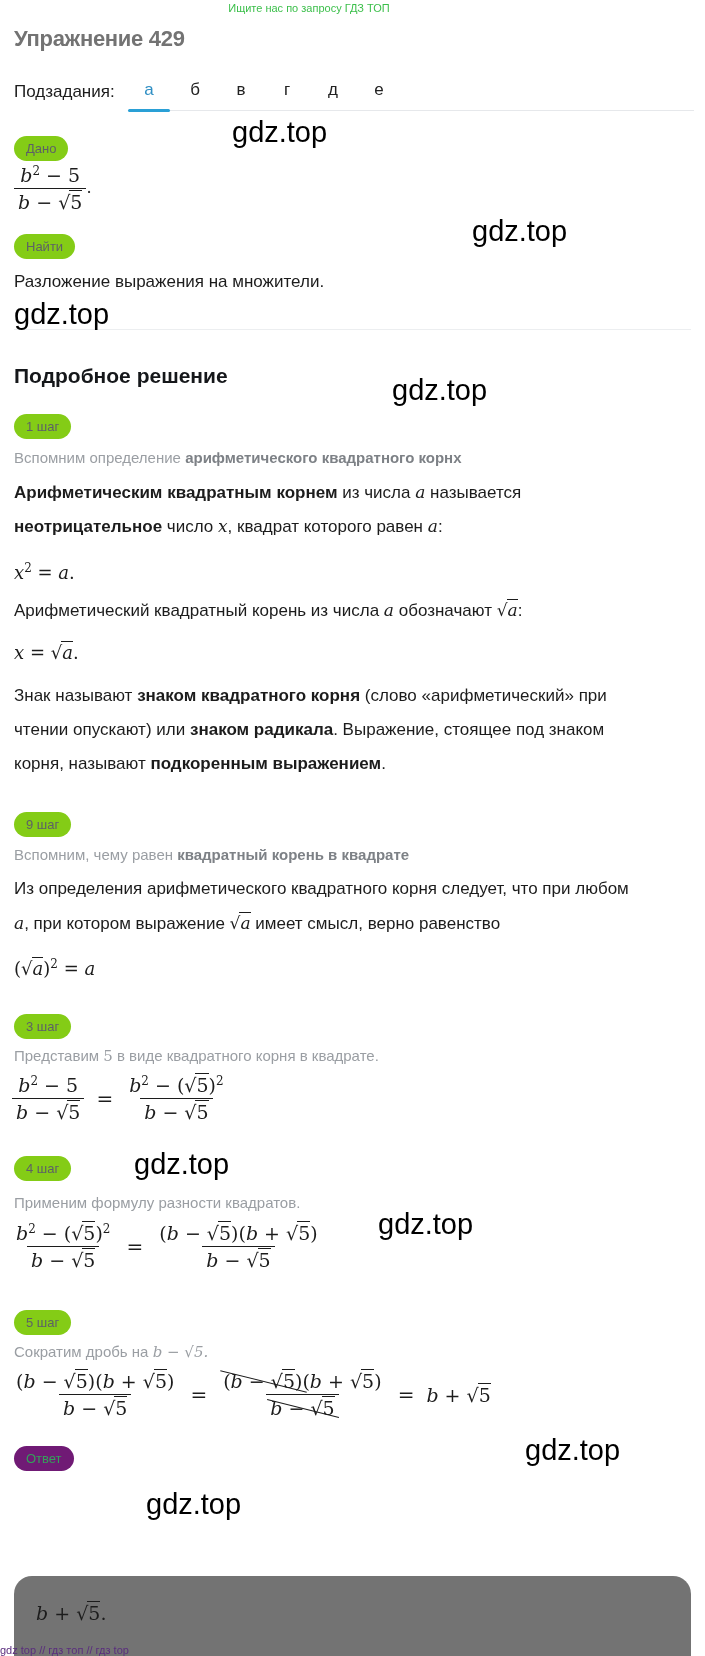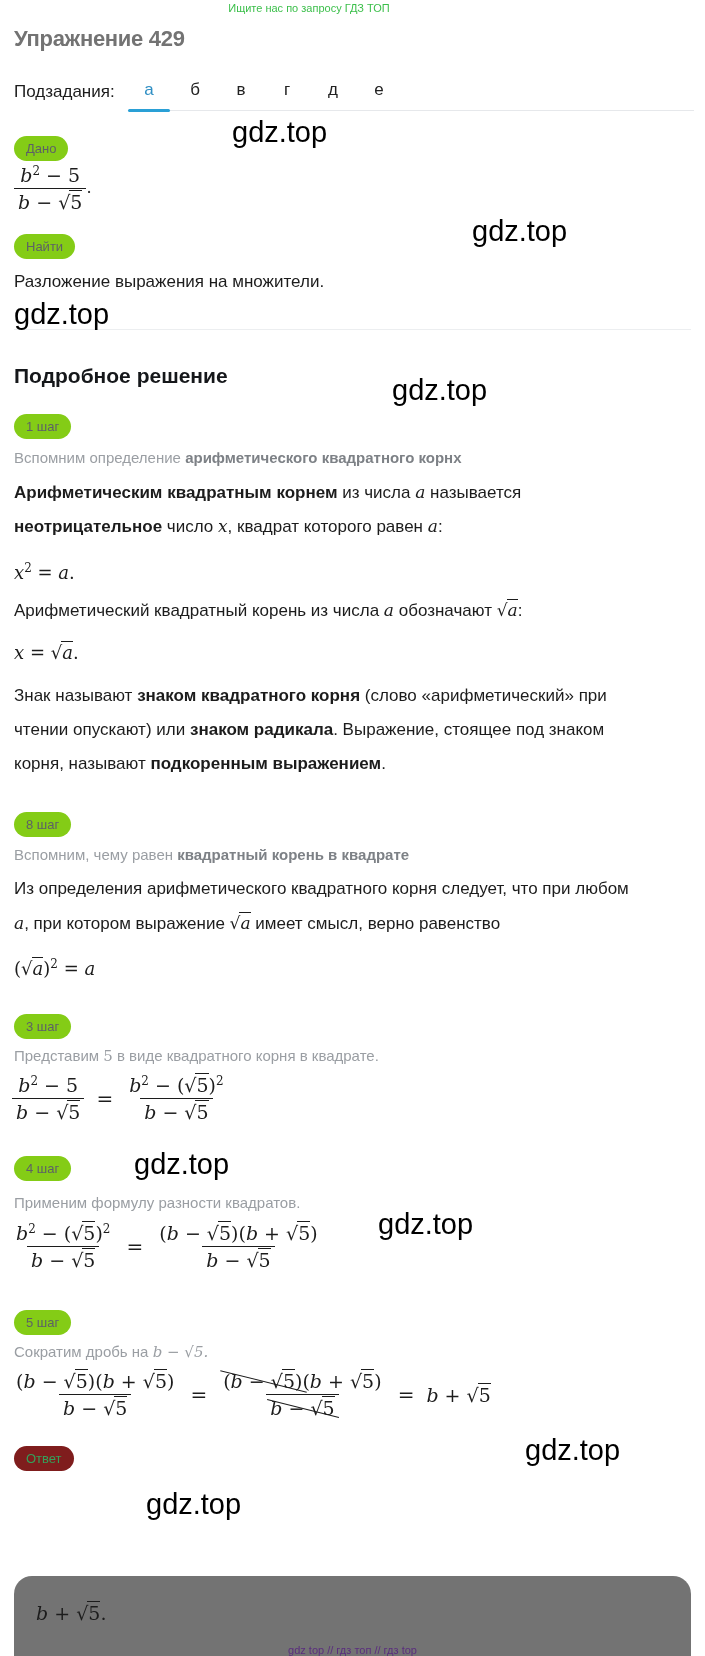--- a/index.html
+++ b/index.html
@@ -10,37 +10,37 @@
   .abs { position: absolute; }
   .promo { top: 2px; left: 0; width: 618px; text-align: center; font-size: 11px; color: #3bbf4a; }
   .title { top: 26px; left: 14px; font-size: 22px; font-weight: bold; color: #737373; letter-spacing: -0.3px; }
   .subtasks { top: 78px; left: 14px; width: 680px; height: 34px; }
   .subtasks-label { position: absolute; left: 0; top: 4px; font-size: 17px; color: #1c1c1c; }
   .tabs-line { position: absolute; left: 122px; right: 0; top: 32px; height: 1px; background: #e6e8eb; }
   .tab { position: absolute; top: 2px; width: 42px; text-align: center; font-size: 17px; color: #222; cursor: pointer; height: 32px; }
   .tab.active { color: #2f8fc4; }
   .tab.active::after { content: ""; position: absolute; left: 0; right: 0; bottom: 0; height: 3px; background: #2aa0d6; border-radius: 2px; }
   .pill { display: inline-block; background: #84cc16; color: #5d6166; font-size: 13px; padding: 5px 12px; border-radius: 14px; }
-  .pill.green { background: #7f1d1d; color: #35a05a; }
+  .pill.green { background: #701a75; color: #35a05a; }
   .watermark { font-size: 29px; color: #000; font-family: "Liberation Sans", sans-serif; }
   .text { font-size: 17px; line-height: 24px; color: #1c1c1c; }
   .grey { color: #9a9ea3; font-size: 15px; }
   .grey b { color: #7d8186; text-align: center; }
   .math { font-family: "DejaVu Serif", serif; font-style: italic; }
   .mrm { font-family: "DejaVu Serif", serif; font-style: normal; }
   .frac { display: inline-flex; flex-direction: column; align-items: center; vertical-align: middle; font-family: "DejaVu Serif", serif; font-size: 19px; }
   .frac .num { padding: 0 4px 2px; }
   .frac .den { border-top: 1.5px solid #1c1c1c; padding: 2px 4px 0; }
   .eq { font-family: "DejaVu Serif", serif; font-size: 20px; margin: 0 12px; vertical-align: middle; }
   .sqrt { border-top: 1.3px solid #1c1c1c; padding-left: 1px; margin-left: -1px; }
   sup { font-size: 12px; }
   .hr { top: 329px; left: 14px; width: 677px; height: 1px; background: #eceef0; }
   .section { top: 364px; left: 14px; font-size: 21px; font-weight: bold; color: #15171a; }
   .answer-box { top: 1576px; left: 14px; width: 677px; height: 80px; background: #737373; border-radius: 18px 18px 0 0; }
-  .footer { top: 1644px; left: 0; width: 705px; text-align: center; font-size: 11px; color: #5a2d7e; }
+  .footer { top: 1644px; left: 0; width: 705px; font-size: 11px; color: #5a2d7e; }
   .strike { position: relative; }
   .strike::after { content: ""; position: absolute; left: -4px; right: -6px; top: 50%; height: 1.2px; background: #1c1c1c; transform: rotate(14deg); }
 </style>
 </head>
 <body>
 
 <div class="abs promo">Ищите нас по запросу ГДЗ ТОП</div>
 <div class="abs title">Упражнение 429</div>
 
 <div class="abs subtasks">
@@ -86,21 +86,21 @@
 <div class="abs text" style="top:684px;left:14px">
   <span>Знак называют</span> <b>знаком квадратного корня</b> <span>(слово «арифметический» при</span>
 </div>
 <div class="abs text" style="top:718px;left:14px">
   <span>чтении опускают) или</span> <b>знаком радикала</b><span>. Выражение, стоящее под знаком</span>
 </div>
 <div class="abs text" style="top:752px;left:14px">
   <span>корня, называют</span> <b>подкоренным выражением</b><span>.</span>
 </div>
 
-<span class="abs pill" style="top:812px;left:14px">8 шаг</span>
+<span class="abs pill" style="top:812px;left:14px">9 шаг</span>
 <div class="abs grey" style="top:846px;left:14px">
   <span>Вспомним, чему равен</span> <b>квадратный корень в квадрате</b>
 </div>
 <div class="abs text" style="top:877px;left:14px">Из определения арифметического квадратного корня следует, что при любом</div>
 <div class="abs text" style="top:911px;left:14px">
   <i class="math">a</i><span>, при котором выражение</span> <span class="mrm">√</span><i class="math sqrt">a</i> <span>имеет смысл, верно равенство</span>
 </div>
 <div class="abs text math" style="top:952px;left:14px;font-size:18px"><span class="mrm">(√</span><span class="sqrt">a</span><span class="mrm">)</span><sup class="mrm">2</sup> <span class="mrm">=</span> a</div>
 
 <span class="abs pill" style="top:1014px;left:14px">3 шаг</span>

